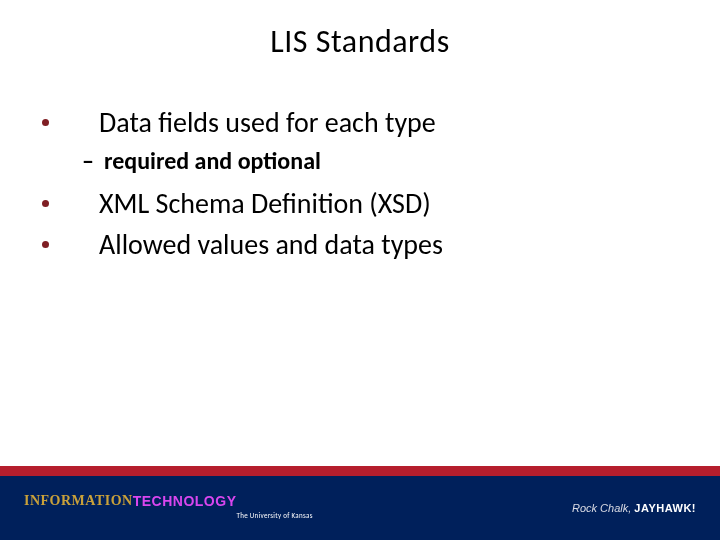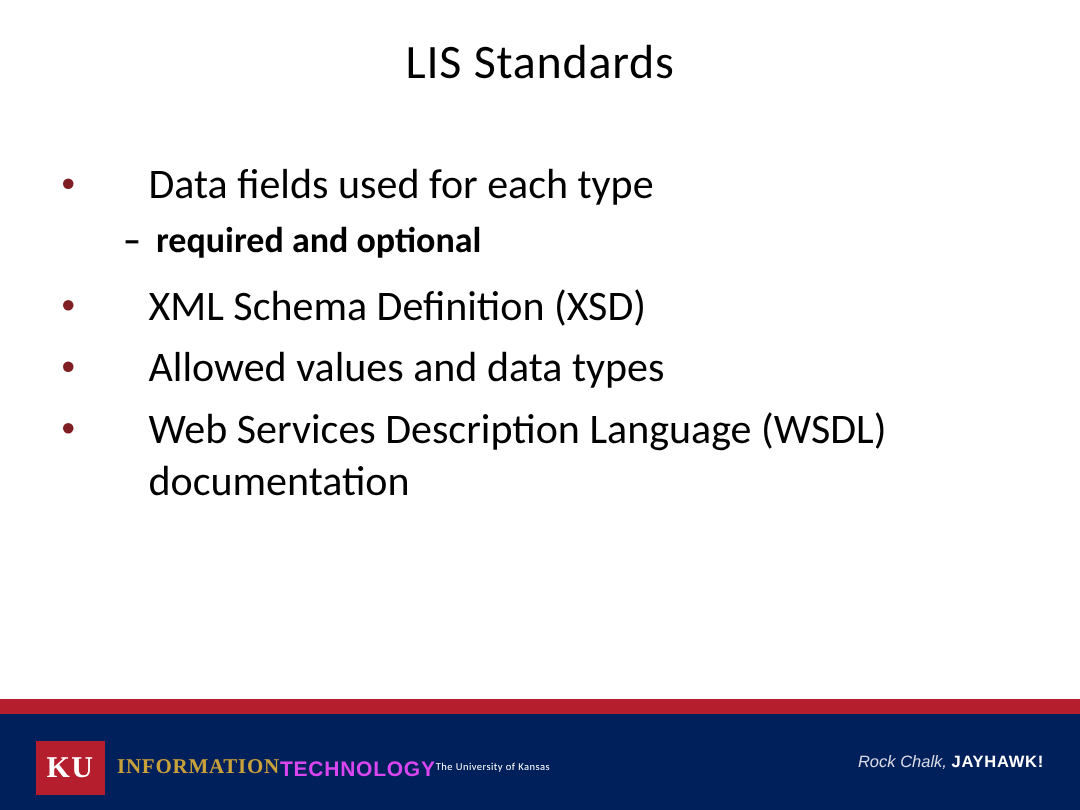--- a/index.html
+++ b/index.html
@@ -131,21 +131,21 @@
   .ku-text .line2 {
     color: #d946ef;
     font-family: Liberation Sans, sans-serif;
     font-size: 14px;
     letter-spacing: 0.5px;
     font-weight: 600;
   }
   .ku-text .line3 {
     color: #ffffff;
     font-size: 7px;
-    margin-top: 2px;
+    margin-top: 18px;
     letter-spacing: 0.3px;
   }
   .tagline {
     position: absolute;
     right: 24px;
     top: 26px;
     color: #d9dbe4;
     font-size: 11px;
     font-style: italic;
     font-family: Liberation Sans, sans-serif;
@@ -179,33 +179,28 @@
     <div class="bullet-l1">
       <span class="dot"></span>
       <span class="txt">XML Schema Definition (XSD)</span>
     </div>
 
     <div class="bullet-l1">
       <span class="dot"></span>
       <span class="txt">Allowed values and data types</span>
     </div>
 
-    <div class="bullet-l1">
-      <span class="dot"></span>
-      <span class="txt">Web Services Description Language (WSDL) documentation</span>
-    </div>
 
   </div>
 
   <div class="footer">
     <div class="footer-redbar"></div>
     <div class="footer-blue">
 
       <div class="ku-block">
-        <div class="ku-mark">KU</div>
         <div class="ku-text">
           <span class="line1">INFORMATION</span>
           <span class="line2">TECHNOLOGY</span>
           <span class="line3">The University of Kansas</span>
         </div>
       </div>
 
       <div class="tagline">
         <span>Rock Chalk,</span>
         <span class="jayhawk">JAYHAWK!</span>

